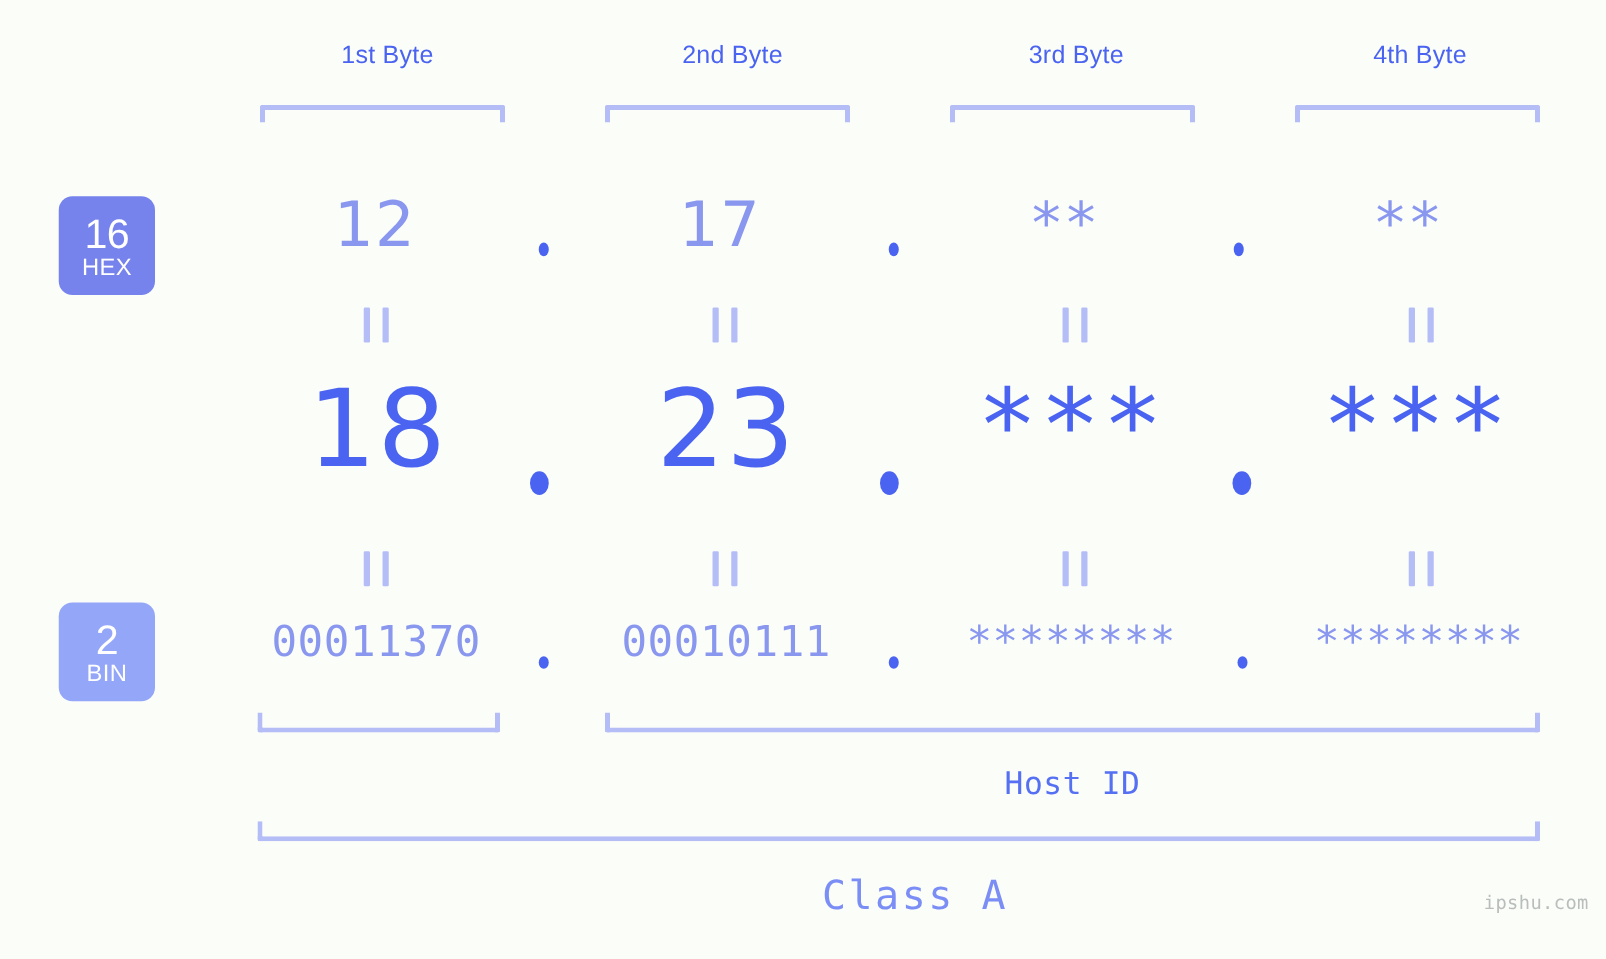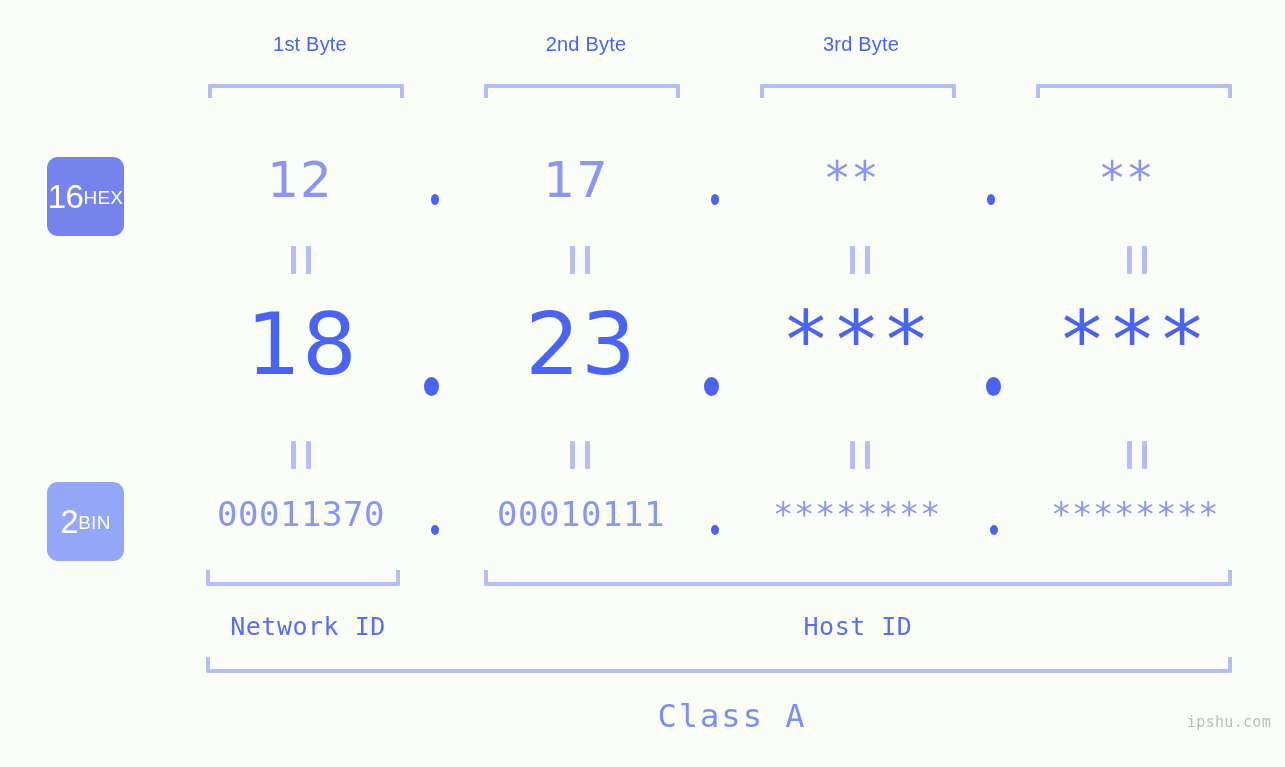--- a/index.html
+++ b/index.html
@@ -54,21 +54,21 @@
 
   
   .badge {
     position: absolute;
     left: 47px;
     width: 77px;
     height: 79px;
     border-radius: 11px;
     color: #ffffff;
     display: flex;
-    flex-direction: row;
+    flex-direction: column;
     align-items: center;
     justify-content: center;
     line-height: 1;
     font-family: "Liberation Sans", sans-serif;
   }
   .badge .num {
     font-size: 33px;
     font-weight: 400;
     letter-spacing: -0.5px;
   }
@@ -190,20 +190,21 @@
   }
 </style>
 </head>
 <body>
 
 <div id="stage">
 
   <div class="byte-label" style="left:195px; width:230px;">1st Byte</div>
   <div class="byte-label" style="left:471px; width:230px;">2nd Byte</div>
   <div class="byte-label" style="left:746px; width:230px;">3rd Byte</div>
+  <div class="byte-label" style="left:1021px; width:230px;">4th Byte</div>
 
   <div class="bracket-down" style="left:208px; top:84px; width:196px;"></div>
   <div class="bracket-down" style="left:484px; top:84px; width:196px;"></div>
   <div class="bracket-down" style="left:760px; top:84px; width:196px;"></div>
   <div class="bracket-down" style="left:1036px; top:84px; width:196px;"></div>
 
   <div class="badge badge-hex">
     <span class="num">16</span>
     <span class="name">HEX</span>
   </div>
@@ -272,21 +273,20 @@
     <div class="cell" style="left:476px; width:210px;">00010111</div>
     <div class="dot dot-bin" style="left:711px;"></div>
     <div class="cell" style="left:752px; width:210px;">********</div>
     <div class="dot dot-bin" style="left:990px;"></div>
     <div class="cell" style="left:1030px; width:210px;">********</div>
   </div>
 
   <div class="bracket-up" style="left:206px; top:570px; width:194px;"></div>
   <div class="bracket-up" style="left:484px; top:570px; width:748px;"></div>
 
-  <div class="id-label" style="left:198px; width:220px;">Network ID</div>
   <div class="id-label" style="left:748px; width:220px;">Host ID</div>
 
   <div class="bracket-up" style="left:206px; top:657px; width:1026px;"></div>
 
   <div class="class-label" style="left:532px; width:400px;">Class A</div>
 
   <div class="watermark">ipshu.com</div>
 
 </div>
 

